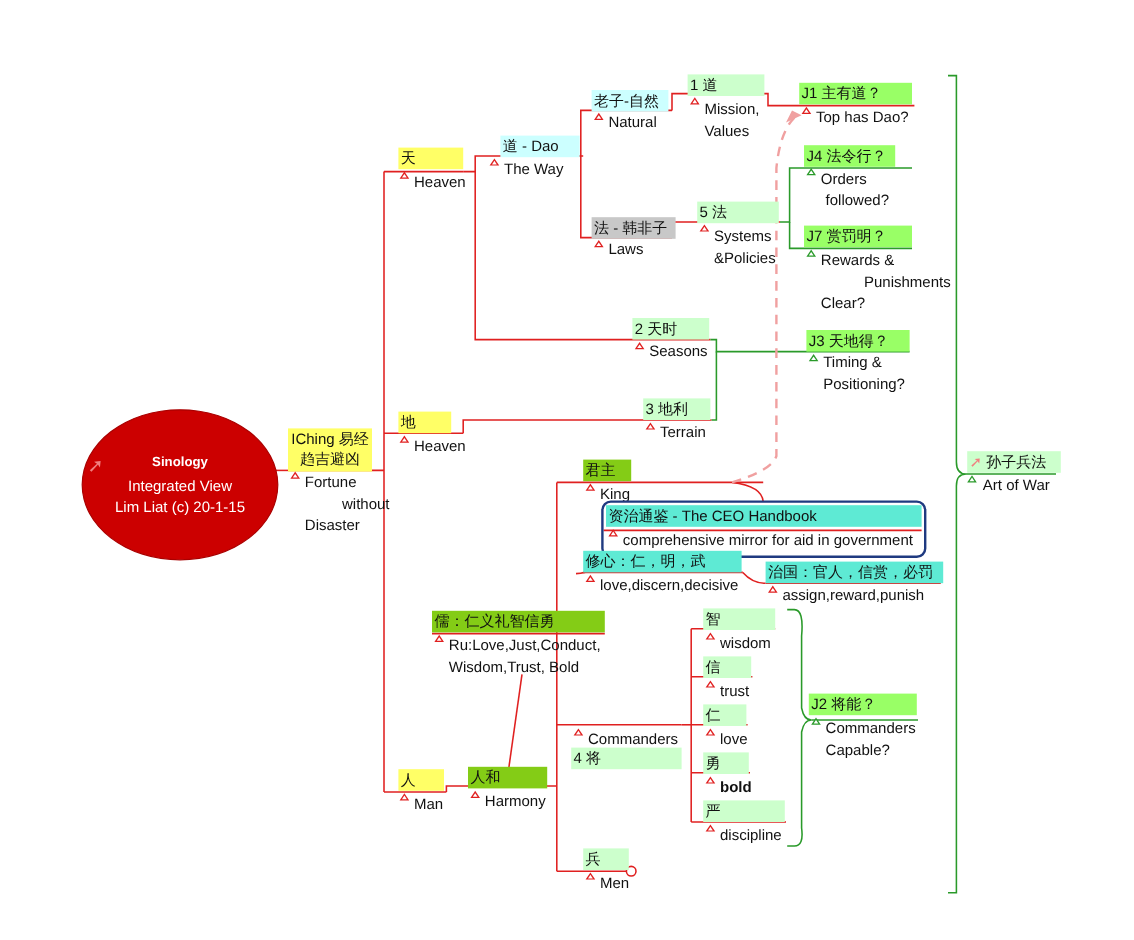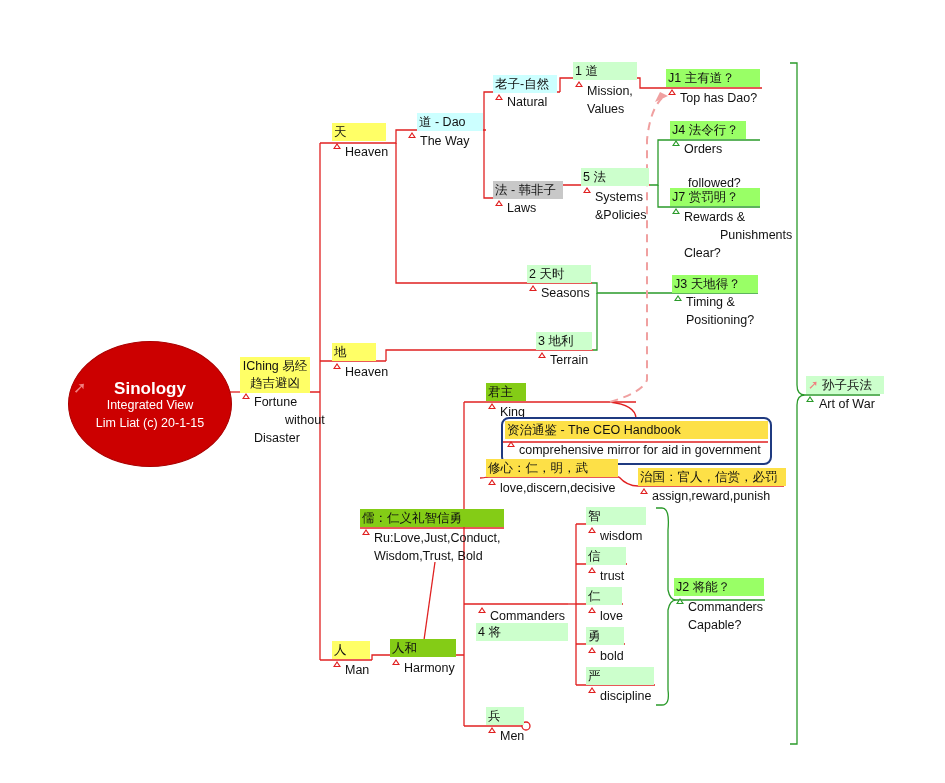--- a/index.html
+++ b/index.html
@@ -11,24 +11,24 @@
   .sub { position: absolute; white-space: nowrap; font-size: 12.5px; line-height: 18px; }
   .tri { position: absolute; width: 0; height: 0; border-left: 4px solid transparent; border-right: 4px solid transparent; border-bottom: 6px solid #e02020; }
   .tri::after { content: ""; position: absolute; left: -2px; top: 2px; border-left: 2px solid transparent; border-right: 2px solid transparent; border-bottom: 3px solid #fff; }
   .tri.green { border-bottom-color: #2a9a2a; }
   .yellow { background: #ffff66; }
   .cyan { background: #ccffff; }
   .grey { background: #c8c8c8; }
   .lgreen { background: #ccffcc; }
   .bgreen { background: #99ff66; }
   .pink { background: #84cc16; }
-  .magenta { background: #fde047; }
+  .magenta { background: #5eead4; }
   .root { position: absolute; left: 68px; top: 341px; width: 162px; height: 124px; border-radius: 50%;
           background: #cc0000; border: 1px solid #a00; color: #fff; text-align: center; }
-  .root .r1 { position: absolute; top: 37px; left: 0; right: 0; font-weight: bold; font-size: 17px; }
+  .root .r1 { position: absolute; top: 37px; left: 0; right: 0; font-weight: bold; font-size: 11px; }
   .root .r2 { position: absolute; top: 56px; left: 0; right: 0; font-size: 12.5px; }
   .root .r3 { position: absolute; top: 74px; left: 0; right: 0; font-size: 12.5px; }
   .root .arrow { position: absolute; left: 4px; top: 36px; color: #f08080; font-size: 16px; font-weight: bold; }
   .ceo-box { position: absolute; left: 501px; top: 417px; width: 267px; height: 44px; border: 2px solid #1f3a80; border-radius: 8px; }
   .arrow-pink { color: #f08080; font-weight: bold; }
 </style>
 </head>
 <body>
 
 <svg class="lines" viewBox="0 0 945 783">
@@ -176,21 +176,21 @@
 <div class="node">
   <div class="title bgreen" style="left:666px;top:69px;width:90px;">J1 主有道？</div>
   <span class="tri" style="left:668px;top:89px;"></span>
   <div class="sub" style="left:680px;top:89px;">Top has Dao?</div>
 </div>
 
 <div class="node">
   <div class="title bgreen" style="left:670px;top:121px;width:72px;">J4 法令行？</div>
   <span class="tri green" style="left:672px;top:140px;"></span>
   <div class="sub" style="left:684px;top:140px;">Orders</div>
-  <div class="sub" style="left:688px;top:174px;text-align:center;">followed?</div>
+  <div class="sub" style="left:688px;top:158px;text-align:center;">followed?</div>
 </div>
 
 <div class="node">
   <div class="title bgreen" style="left:670px;top:188px;width:86px;">J7 赏罚明？</div>
   <span class="tri green" style="left:672px;top:208px;"></span>
   <div class="sub" style="left:684px;top:208px;">Rewards &amp;</div>
   <div class="sub" style="left:684px;top:226px;margin-left:36px;">Punishments</div>
   <div class="sub" style="left:684px;top:244px;">Clear?</div>
 </div>
 
@@ -256,21 +256,21 @@
   <div class="sub" style="left:600px;top:567px;">trust</div>
 </div>
 <div class="node">
   <div class="title lgreen" style="left:586px;top:587px;width:32px;">仁</div>
   <span class="tri" style="left:588px;top:607px;"></span>
   <div class="sub" style="left:600px;top:607px;">love</div>
 </div>
 <div class="node">
   <div class="title lgreen" style="left:586px;top:627px;width:34px;">勇</div>
   <span class="tri" style="left:588px;top:647px;"></span>
-  <div class="sub" style="left:600px;top:647px;">bold</div>
+  <div class="sub" style="left:600px;top:647px;font-weight:bold;">bold</div>
 </div>
 <div class="node">
   <div class="title lgreen" style="left:586px;top:667px;width:64px;">严</div>
   <span class="tri" style="left:588px;top:687px;"></span>
   <div class="sub" style="left:600px;top:687px;">discipline</div>
 </div>
 
 <div class="node">
   <div class="title bgreen" style="left:674px;top:578px;width:86px;">J2 将能？</div>
   <span class="tri green" style="left:676px;top:598px;"></span>

